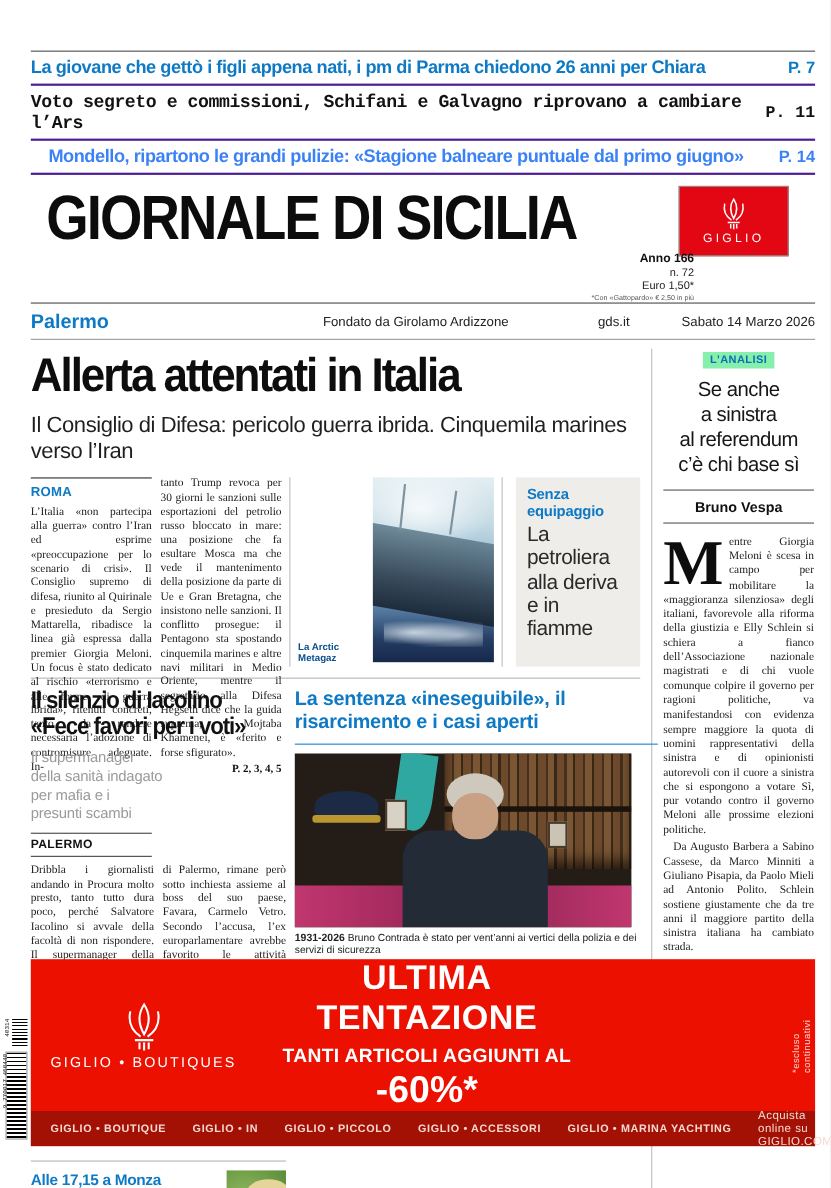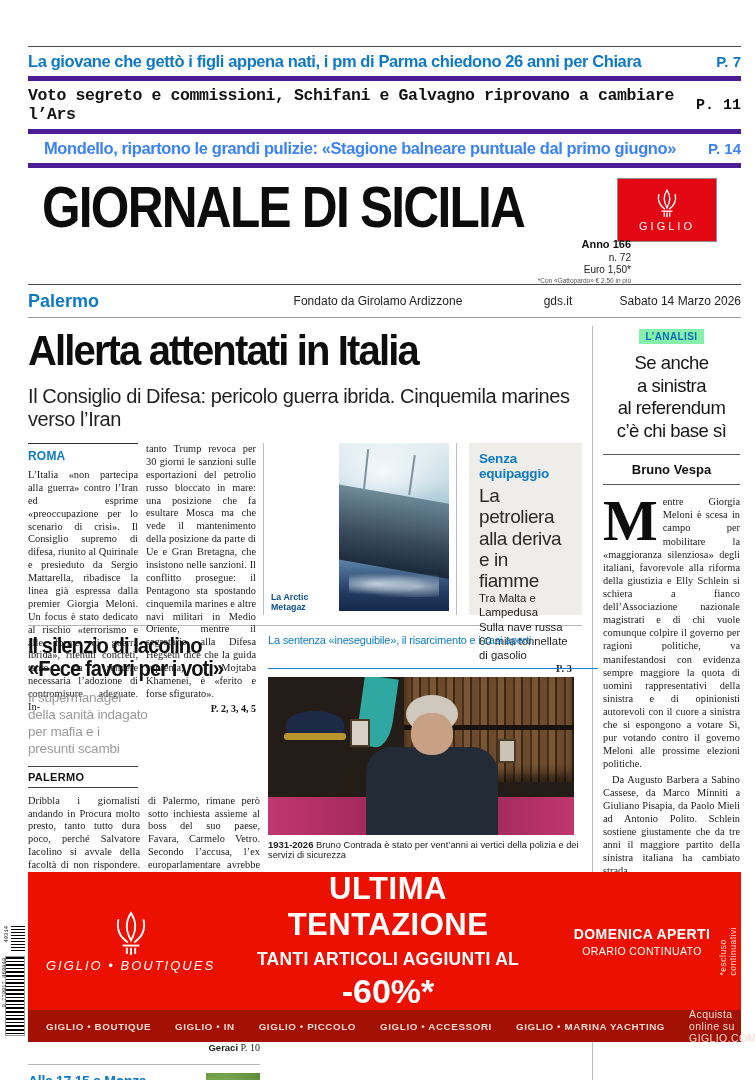--- a/index.html
+++ b/index.html
@@ -8,21 +8,21 @@
     position:relative; width:755px; height:1080px; background:#fff;
     margin:0 auto; overflow:hidden;
     font-family:"Liberation Sans", sans-serif; color:#111;
   }
   .inner { margin:0 28px 0 28px; width:713px; }
 
   
   .topstrip { margin-top:46px; border-top:1px solid #4a4a4a; }
   .strip-row {
     display:flex; justify-content:space-between; align-items:center;
-    border-bottom:5px solid #4c1d95; padding:5px 0 5px 0; cursor:pointer;
+    border-bottom:2px solid #4c1d95; padding:5px 0 5px 0; cursor:pointer;
   }
   .strip-row .t { font-weight:bold; font-size:16.5px; letter-spacing:-0.4px; }
   .strip-row .p { font-weight:bold; font-size:15px; white-space:nowrap; }
   .strip-row.blue .t, .strip-row.blue .p { color:#0e79c4; }
   .strip-row.black .t, .strip-row.black .p { color:#121212;font-family:Liberation Mono, monospace; }
   .strip-row.gray .t, .strip-row.gray .p { color:#3b82f6;margin-left:16px; }
 
   
   .masthead { position:relative; height:108px; margin-top:6px; }
   .mast-title {
@@ -114,22 +114,22 @@
   .monza-txt { flex:1; }
   .monza-kicker { color:#0e79c4; font-weight:bold; font-size:14px; letter-spacing:-0.3px; }
   .monza-head { font-weight:bold; font-size:13.5px; letter-spacing:-0.5px; line-height:1.15; white-space:nowrap; margin-top:2px;}
 
   .photo-player { width:74px; height:86px; position:relative; overflow:hidden; margin-left:4px;
     background:radial-gradient(circle at 30% 30%, #8fb95e, #5e8f3c 60%, #43702c); }
   .photo-player .hair { position:absolute; left:18px; top:8px; width:40px; height:26px; border-radius:50% 50% 40% 40%; background:#e6d59b; }
   .photo-player .face { position:absolute; left:21px; top:22px; width:34px; height:40px; border-radius:45%; background:#d9a77e; }
 
   
-  .contrada-kicker { color:#0e79c4; font-weight:normal; font-size:11px; letter-spacing:-0.2px;
-                     border-bottom:1.5px solid #1283d4; padding-bottom:22px; }
+  .contrada-kicker { color:#0e79c4; font-weight:bold; font-size:18px; letter-spacing:-0.2px;
+                     border-bottom:1.5px solid #1283d4; padding-bottom:9px; }
   .photo-contrada { width:306px; height:158px; position:relative; overflow:hidden; margin-top:8px; background:#241c16; }
   .photo-contrada .books { position:absolute; right:0; top:0; width:170px; height:105px;
      background:repeating-linear-gradient(90deg,#6d4a2c 0 7px,#46301d 7px 9px,#7a5634 9px 15px,#3a2817 15px 17px);
      box-shadow:inset 0 -8px 12px rgba(0,0,0,.6); }
   .photo-contrada .shelf { position:absolute; right:0; top:48px; width:170px; height:5px; background:#1a120c; }
   .photo-contrada .drape { position:absolute; left:92px; top:0; width:34px; height:70px; background:#2fa8a1; transform:rotate(8deg); border-radius:0 0 40% 40%;}
   .photo-contrada .cap { position:absolute; left:18px; top:34px; width:58px; height:26px; border-radius:50% 50% 30% 30%; background:#1d2a45; }
   .photo-contrada .capband { position:absolute; left:16px; top:56px; width:62px; height:7px; background:#b9962f; border-radius:3px;}
   .photo-contrada .couch { position:absolute; left:0; bottom:0; width:306px; height:38px;
      background:linear-gradient(90deg,#c1366f 0%,#a52b5e 30%,#8c2450 55%,#c1366f 100%); }
@@ -156,21 +156,21 @@
   .rc-body.p2 { text-indent:9px; margin-top:2px; }
   .continua { text-align:right; font-weight:bold; font-size:9.5px; margin-top:20px; }
   .cervello { background:#efedea; padding:9px 10px; margin-top:14px; }
   .cervello .gb-head { font-size:17px; margin-top:3px;}
   .cervello .byl { text-align:right; font-size:9.5px; margin-top:6px; }
   .cervello .byl b { font-size:9.5px; }
 
   
   .adwrap { position:absolute; left:28px; right:14px; top:872px; }
   .banner { background:#ec1000; height:138px; position:relative; display:flex; align-items:center; color:#fff; }
-  .brandblk { width:205px; display:flex; flex-direction:column; align-items:center; gap:2px;font-style:italic; }
+  .brandblk { width:205px; display:flex; flex-direction:column; align-items:center; gap:2px; }
   .brandblk .bword { font-size:13px; letter-spacing:2px; }
   .centerblk { width:310px; text-align:center; }
   .ad-title { font-size:31px; letter-spacing:.5px; font-weight:bold; }
   .ad-line2 { font-size:17.5px; font-weight:bold; margin-top:6px; letter-spacing:.3px;}
   .ad-disc { font-size:34px; font-weight:bold; margin-top:2px; }
   .rightblk { flex:1; text-align:center; }
   .ad-r1 { font-weight:bold; font-size:14px; letter-spacing:.4px; }
   .ad-r2 { font-size:10.5px; margin-top:3px; letter-spacing:.4px; }
   .ad-side { position:absolute; right:3px; top:50%; transform:translateY(-50%) rotate(180deg);
              writing-mode:vertical-rl; font-size:8.5px; letter-spacing:.5px; color:#ffd9d2; }
@@ -264,25 +264,20 @@
           <div class="mast2"></div>
           <div class="foam"></div>
         </div>
         <div class="vrule"></div>
         <div class="graybox">
           <div class="gb-kicker">Senza equipaggio</div>
           <div class="gb-head">
             <div>La petroliera</div>
             <div>alla deriva</div>
             <div>e in fiamme</div>
-          </div>
-          <div class="gb-bottom">
-            <div>Tra Malta e Lampedusa</div>
-            <div>Sulla nave russa 60 mila tonnellate di gasolio</div>
-            <div class="gb-page">P. 3</div>
           </div>
         </div>
       </div>
 
       <hr class="hr-light">
 
       <div class="row2">
 
         <div class="iac-col">
           <div class="iac-head">
@@ -395,24 +390,20 @@
           <path d="M12 34 H28"></path>
           <path d="M16 36 V42 M20 36 V43 M24 36 V42"></path>
         </svg>
         <div class="bword">GIGLIO • BOUTIQUES</div>
       </div>
       <div class="centerblk">
         <div class="ad-title">ULTIMA TENTAZIONE</div>
         <div class="ad-line2">TANTI ARTICOLI AGGIUNTI AL</div>
         <div class="ad-disc">-60%*</div>
       </div>
-      <div class="rightblk">
-        <div class="ad-r1">DOMENICA APERTI</div>
-        <div class="ad-r2">ORARIO CONTINUATO</div>
-      </div>
       <div class="ad-side">*escluso continuativi</div>
     </div>
     <div class="adnav">
       <span class="item">GIGLIO • BOUTIQUE</span>
       <span class="item">GIGLIO • IN</span>
       <span class="item">GIGLIO • PICCOLO</span>
       <span class="item">GIGLIO • ACCESSORI</span>
       <span class="item">GIGLIO • MARINA YACHTING</span>
       <span class="online">Acquista online su GIGLIO.COM</span>
     </div>

